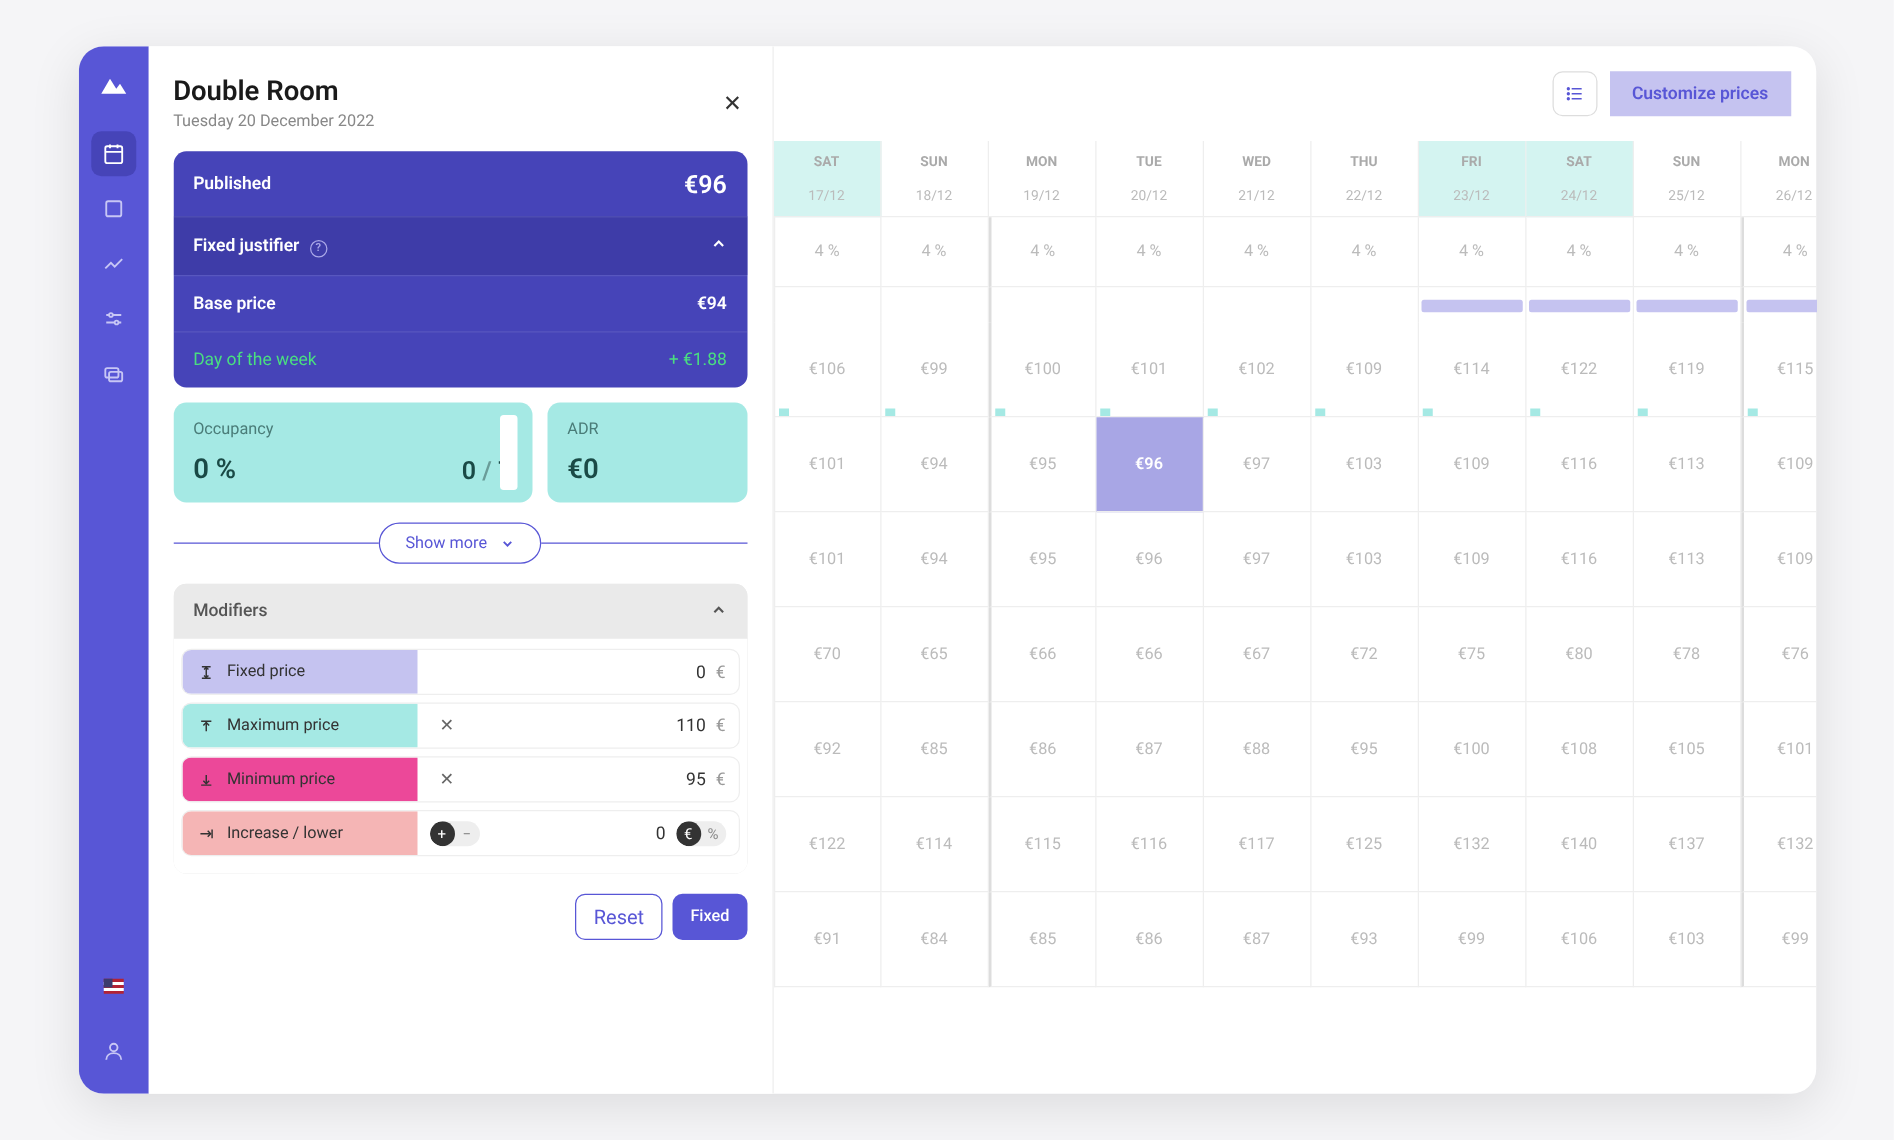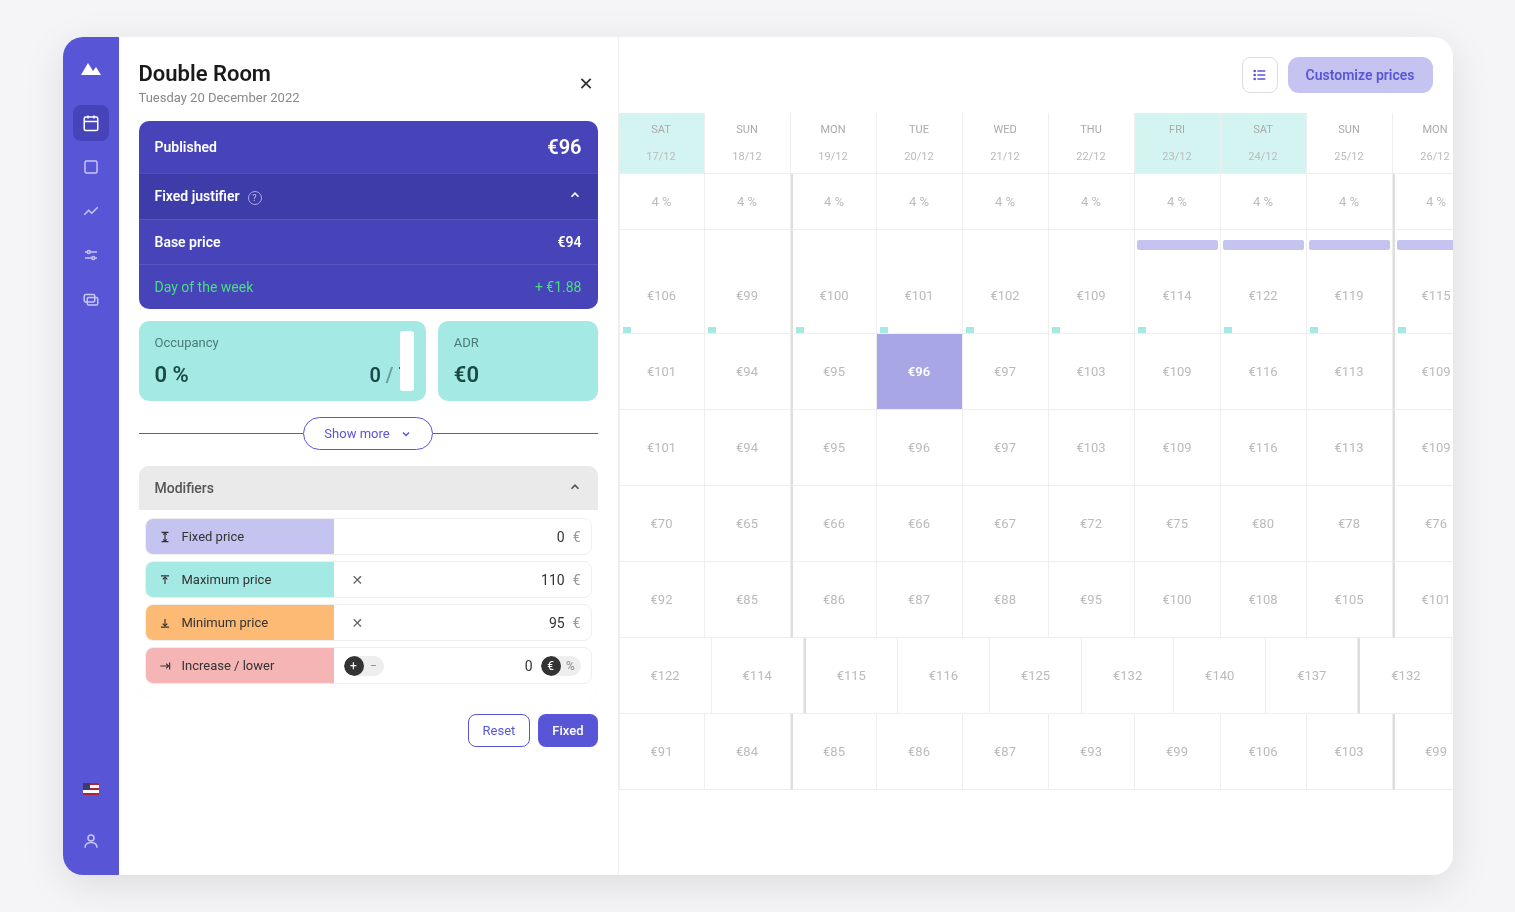--- a/index.html
+++ b/index.html
@@ -38,41 +38,41 @@
 .show-more-line{flex:1;height:1px;background:#5856d6}
 .show-more-btn{border:1px solid #5856d6;background:#fff;color:#5856d6;border-radius:20px;padding:8px 20px;font-size:13px;cursor:pointer;display:flex;align-items:center;gap:10px}
 .modifiers{background:#e8e8e8;border-radius:10px;padding:0;overflow:hidden}
 .modifiers-header{display:flex;justify-content:space-between;align-items:flex-start;padding:14px 16px;background:#eaeaea;font-size:14px;color:#555;cursor:pointer}
 .modifiers-header .title{font-weight:500}
 .modifiers-body{background:#fff;padding:8px 6px}
 .mod-row{display:flex;align-items:center;margin-bottom:6px;border-radius:8px;overflow:hidden;border:1px solid #eee}
 .mod-label{width:188px;display:flex;align-items:center;gap:10px;padding:10px 12px;font-size:13px;color:#333}
 .mod-label.fixed{background:#c5c3f0}
 .mod-label.max{background:#a5e9e4}
-.mod-label.min{background:#fdba74}
+.mod-label.min{background:#ec4899}
 .mod-label.adj{background:#f5b5b5}
 .mod-input{flex:1;display:flex;align-items:center;justify-content:flex-end;padding:0 10px;gap:8px}
 .mod-input input{border:none;outline:none;text-align:right;font-size:14px;width:60px;color:#333}
 .mod-clear{cursor:pointer;color:#666;font-size:14px;margin-right:auto;padding-left:8px}
 .currency{color:#999;font-size:14px}
 .toggle-group{display:flex;background:#eee;border-radius:12px;overflow:hidden}
 .toggle-btn{width:20px;height:20px;display:flex;align-items:center;justify-content:center;font-size:12px;cursor:pointer;color:#888}
 .toggle-btn.active{background:#333;color:#fff;border-radius:50%}
 .panel-actions{display:flex;justify-content:flex-end;gap:8px;margin-top:16px}
-.btn-reset{border:1px solid #5856d6;background:#fff;color:#5856d6;border-radius:8px;padding:8px 14px;font-size:13px;cursor:pointer}
+.btn-reset{border:1px solid #5856d6;background:#fff;color:#5856d6;border-radius:8px;padding:8px 14px;font-size:16px;cursor:pointer}
 .btn-save{border:none;background:#5856d6;color:#fff;border-radius:8px;padding:8px 14px;font-size:13px;cursor:pointer;font-weight:500}
 .main{flex:1;display:flex;flex-direction:column;overflow:hidden}
 .main-header{display:flex;justify-content:flex-end;align-items:center;padding:20px;gap:10px}
 .icon-btn-outline{width:36px;height:36px;border:1px solid #ddd;border-radius:8px;display:flex;align-items:center;justify-content:center;cursor:pointer;color:#5856d6}
-.customize-btn{background:#c5c3f0;color:#5856d6;border:none;border-radius:11px;padding:10px 18px;font-size:14px;font-weight:600;cursor:pointer}
+.customize-btn{background:#c5c3f0;color:#5856d6;border:none;border-radius:0;padding:10px 18px;font-size:14px;font-weight:600;cursor:pointer}
 .calendar{flex:1;overflow:auto}
 .cal-head{display:flex}
 .cal-head-cell{flex:1;min-width:86px;text-align:center;padding:10px 0;border-bottom:1px solid #eee;border-right:1px solid #eee}
 .cal-head-cell.highlight{background:#d4f4f1}
-.day-name{font-size:11px;color:#aaa;font-weight:400}
+.day-name{font-size:11px;color:#aaa;font-weight:700}
 .day-date{font-size:11px;color:#bbb;margin-top:14px}
 .cal-body-row{display:flex}
 .cal-cell{flex:1;min-width:86px;height:76px;border-bottom:1px solid #eee;border-right:1px solid #eee;display:flex;align-items:center;justify-content:center;font-size:13px;color:#bbb;position:relative}
 .cal-cell.first-col{border-left:1px solid #eee}
 .cal-cell.after-sun{border-left:2px solid #ddd}
 .cal-cell.active{background:#a8a6e5;color:#fff;font-weight:600}
 .pct-row .cal-cell{height:56px}
 .bar-row .cal-cell{height:28px;border-bottom:none}
 .bar-fill{position:absolute;bottom:8px;left:2px;right:2px;height:10px;background:#c5c3f0;border-radius:2px}
 .cal-cell .tick{position:absolute;bottom:0;left:3px;width:8px;height:6px;background:#a5e9e4}
@@ -428,20 +428,21 @@
             <div class="cal-cell">€100</div>
             <div class="cal-cell">€108</div>
             <div class="cal-cell">€105</div>
             <div class="cal-cell after-sun">€101</div>
           </div>
           <div class="cal-body-row">
             <div class="cal-cell first-col">€122</div>
             <div class="cal-cell">€114</div>
             <div class="cal-cell after-sun">€115</div>
             <div class="cal-cell">€116</div>
+            <div class="cal-cell">€117</div>
             <div class="cal-cell">€125</div>
             <div class="cal-cell">€132</div>
             <div class="cal-cell">€140</div>
             <div class="cal-cell">€137</div>
             <div class="cal-cell after-sun">€132</div>
           </div>
           <div class="cal-body-row">
             <div class="cal-cell first-col">€91</div>
             <div class="cal-cell">€84</div>
             <div class="cal-cell after-sun">€85</div>

